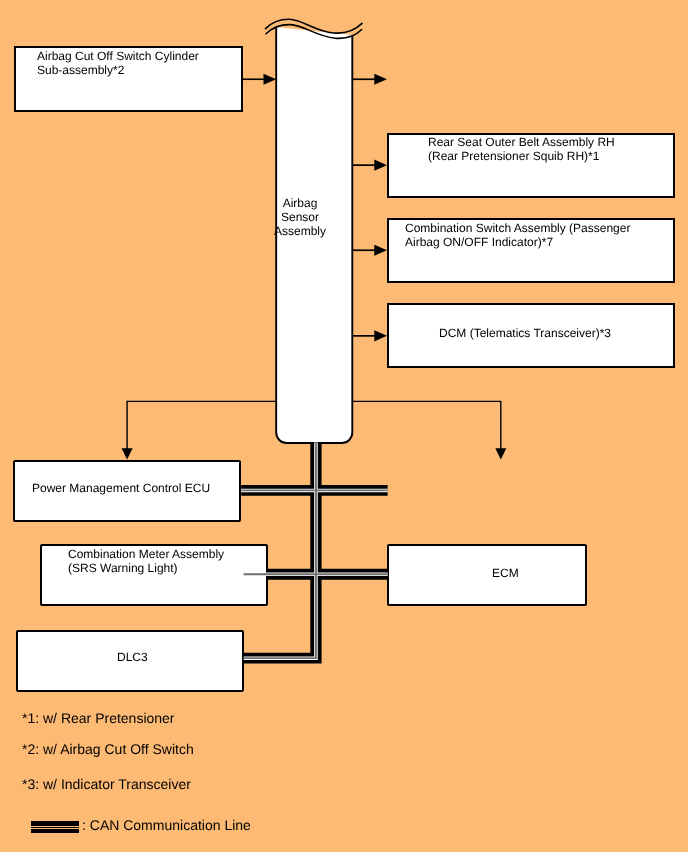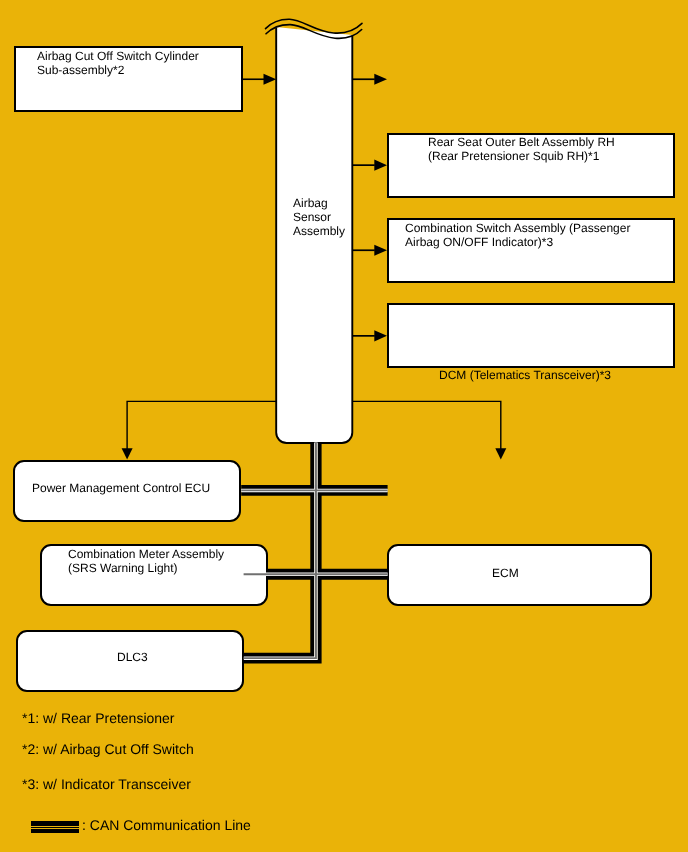--- a/index.html
+++ b/index.html
@@ -1,27 +1,27 @@
 <!DOCTYPE html>
 <html><head>
 <meta charset="utf-8">
 <title>Airbag System Diagram</title>
 <style>
   html,body{margin:0;padding:0;background:#ffffff;}
   body{width:688px;height:852px;position:relative;overflow:hidden;
        font-family:"Liberation Sans", sans-serif;color:#000;
        -webkit-font-smoothing:antialiased;text-rendering:geometricPrecision;}
-  #stage{position:absolute;left:0;top:0;width:688px;height:852px;background:#eab308;}
+  #stage{position:absolute;left:0;top:0;width:688px;height:852px;background:#fdba74;}
   .lbl,.note{will-change:transform;transform:translateZ(0);}
   svg#wires{position:absolute;left:0;top:0;width:688px;height:852px;z-index:1;}
   svg#cangap{position:absolute;left:0;top:0;width:688px;height:852px;z-index:5;}
   svg#column{position:absolute;left:0;top:0;width:688px;height:852px;z-index:4;}
   .box{position:absolute;box-sizing:border-box;background:#fff;z-index:3;}
   .sq{border:2px solid #000;}
-  .rr{border:2px solid #000;border-radius:11px;}
+  .rr{border:2px solid #000;border-radius:2px;}
   .lbl{position:absolute;font-size:12px;line-height:14px;white-space:pre;color:#000;}
   .note{position:absolute;font-size:14px;line-height:14px;white-space:pre;color:#000;}
 </style>
 </head>
 <body>
 
 <div id="stage">
 <svg id="wires" viewBox="0 0 688 852">
  <g fill="#000" stroke="none">
   <rect x="242.0" y="78.45" width="23.0" height="1.6"></rect>
@@ -55,47 +55,47 @@
 <div class="box sq" style="left:13.8px;top:46.0px;width:229.0px;height:66.0px;">
   <div class="lbl" style="left:20.80px;top:0.99px;">Airbag Cut Off Switch Cylinder
 Sub-assembly*2</div>
 </div>
 <div class="box sq" style="left:387.4px;top:132.5px;width:287.5px;height:65.3px;">
   <div class="lbl" style="left:38.90px;top:0.69px;">Rear Seat Outer Belt Assembly RH
 (Rear Pretensioner Squib RH)*1</div>
 </div>
 <div class="box sq" style="left:387.4px;top:217.6px;width:287.5px;height:65.3px;">
   <div class="lbl" style="left:16.10px;top:1.39px;">Combination Switch Assembly (Passenger
-Airbag ON/OFF Indicator)*3</div>
+Airbag ON/OFF Indicator)*7</div>
 </div>
 <div class="box sq" style="left:387.4px;top:303.2px;width:287.5px;height:65.3px;">
-  <div class="lbl" style="left:49.60px;top:20.39px;margin-top:42px;">DCM (Telematics Transceiver)*3</div>
+  <div class="lbl" style="left:49.60px;top:20.39px;">DCM (Telematics Transceiver)*3</div>
 </div>
 <div class="box rr" style="left:13.2px;top:459.8px;width:228.2px;height:62.6px;">
   <div class="lbl" style="left:16.90px;top:19.19px;">Power Management Control ECU</div>
 </div>
 <div class="box rr" style="left:15.8px;top:543.9px;width:228.2px;height:62.6px;margin-left:24px;">
   <div class="lbl" style="left:26.20px;top:1.39px;">Combination Meter Assembly
 (SRS Warning Light)</div>
 </div>
 <div class="box rr" style="left:15.8px;top:629.5px;width:228.2px;height:62.6px;padding-left:9px;">
   <div class="lbl" style="left:99.10px;top:18.89px;">DLC3</div>
 </div>
-<div class="box rr" style="left:386.8px;top:543.9px;width:265px;height:62.6px;">
+<div class="box rr" style="left:386.8px;top:543.9px;width:200px;height:62.6px;">
   <div class="lbl" style="left:103.20px;top:19.99px;">ECM</div>
 </div>
 <svg id="column" viewBox="0 0 688 852">
  <path fill="#ffffff" stroke="none" d="M 276.2,27.0 L 352.3,35.0 L 352.3,432.6 A 10.4,10.4 0 0 1 341.9,443.0 L 286.6,443.0 A 10.4,10.4 0 0 1 276.2,432.6 Z"></path>
  <path fill="none" stroke="#000" stroke-width="1.9" stroke-linecap="butt" d="M 276.2,27.6 L 276.2,432.6 A 10.4,10.4 0 0 0 286.6,443.0 L 341.9,443.0 A 10.4,10.4 0 0 0 352.3,432.6 L 352.3,35.4"></path>
  <g fill="none" stroke="#000" stroke-width="1.6" stroke-linecap="round">
   <path d="M 265.5,28.6 C 272.5,21.6 280.5,19.1 289.5,19.3 C 302,19.5 315.5,31.4 333.5,33.0 C 344,33.9 354,31.2 362.0,23.4"></path>
   <path d="M 266.0,33.8 C 273.0,26.8 281.5,24.4 290.5,24.6 C 303,24.8 316.5,36.5 335.0,38.2 C 345.5,39.1 354.8,36.5 361.7,29.5"></path>
  </g>
 </svg>
-<div class="lbl" style="left:293px;top:195.69px;z-index:6;">Airbag
+<div class="lbl" style="left:274px;top:195.69px;z-index:6;text-align:center;">Airbag
 Sensor
 Assembly</div>
 <svg id="cangap" viewBox="0 0 688 852">
  <g fill="none" stroke="#ffffff" stroke-width="3.5" stroke-linecap="butt">
   <path d="M 315.95,442.6 V 658.15 H 243.8"></path>
   <path d="M 241.2,490.40 H 387.6"></path>
   <path d="M 243.6,574.20 H 387.6"></path>
  </g>
  <g fill="none" stroke="#707070" stroke-width="1.9" stroke-linecap="butt">
   <path d="M 315.95,442.6 V 658.15 H 243.8"></path>

